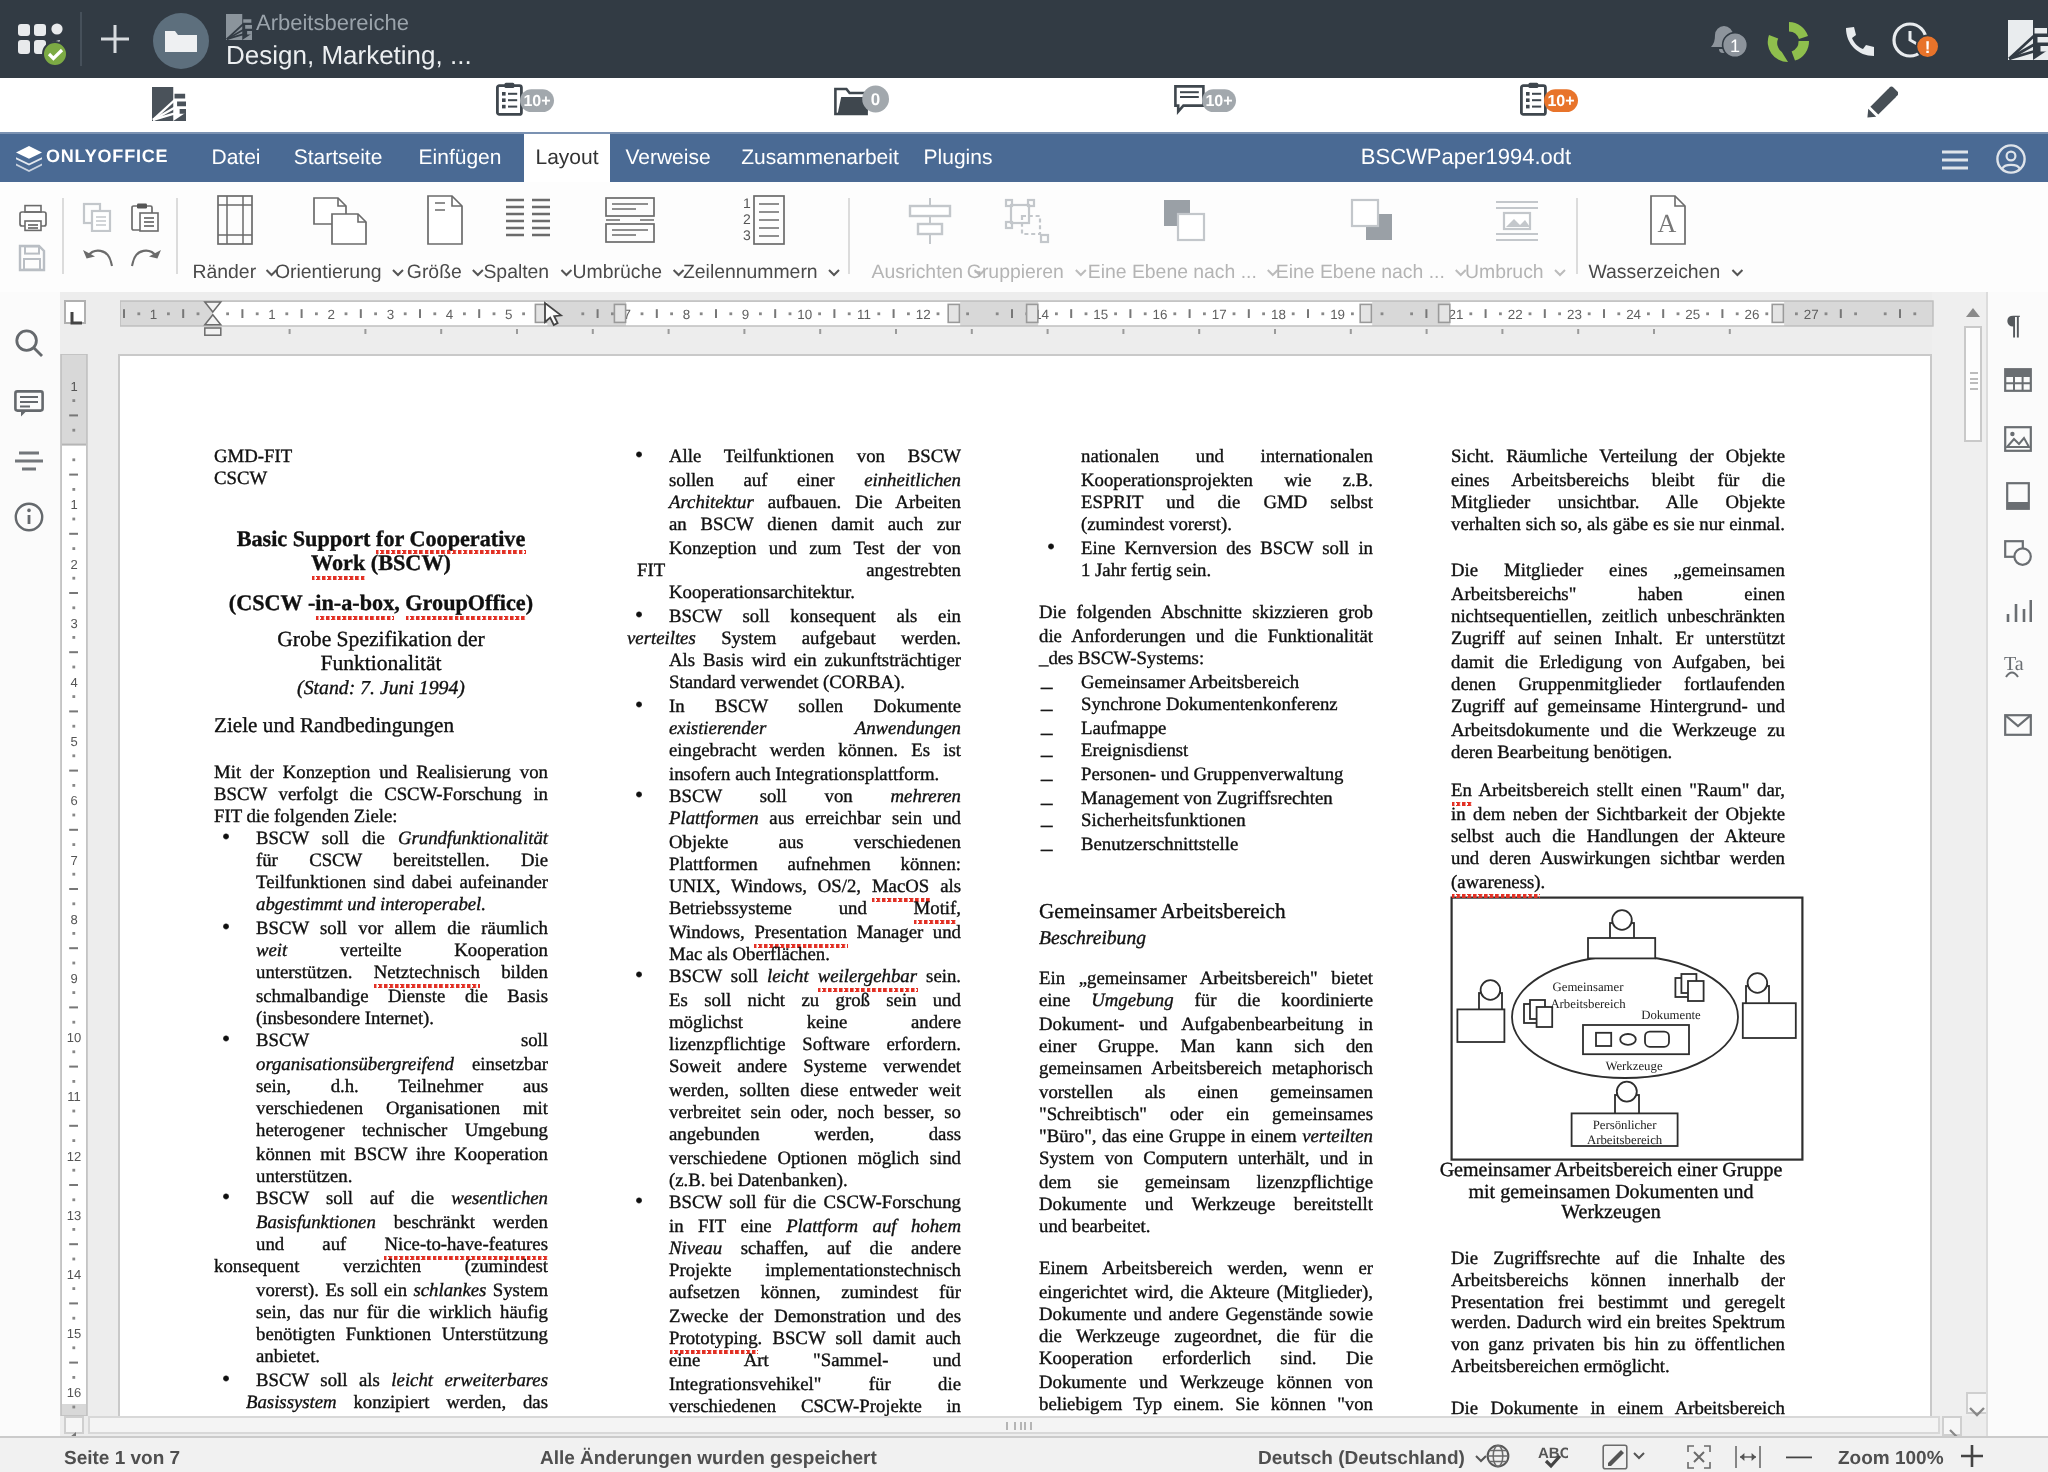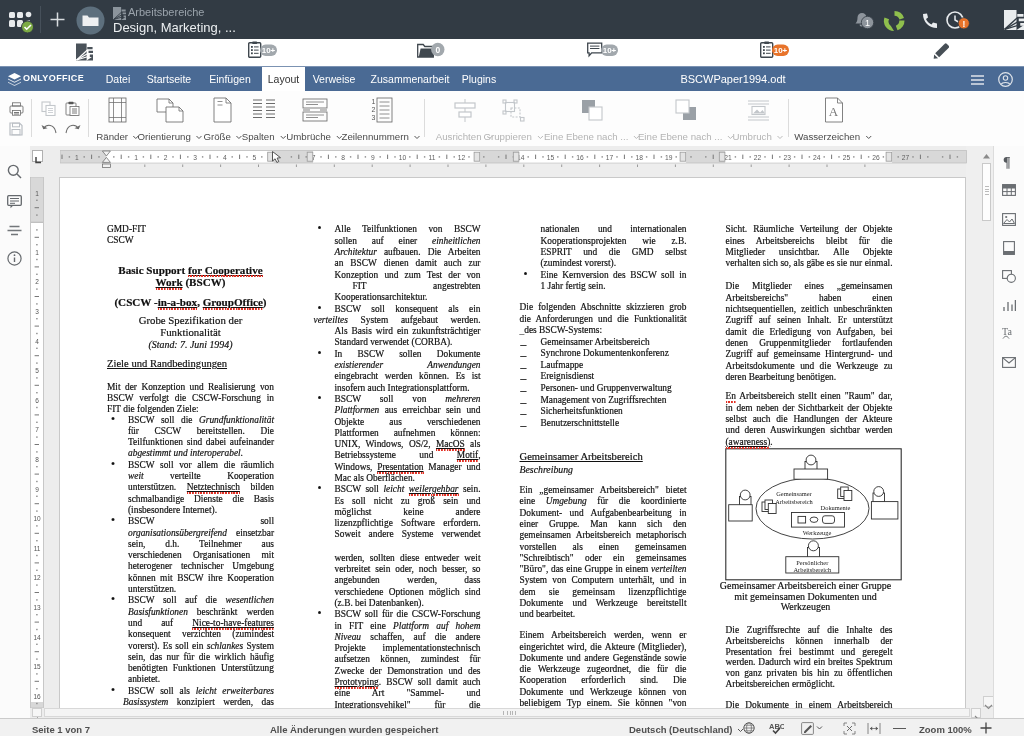--- a/index.html
+++ b/index.html
@@ -27,21 +27,21 @@
   
   #rulerzone{position:absolute;left:0;top:146px;width:1024px;height:22px;background:#ededed;}
   
   #docarea{position:absolute;left:0;top:146px;width:1024px;height:562px;background:#ededed;}
   #leftstrip{position:absolute;left:0;top:146px;width:30px;height:572px;background:#fbfbfb;}
   #rightstrip{position:absolute;left:993px;top:146px;width:31px;height:572px;background:#fbfbfb;
               border-left:1px solid #dcdcdc;box-sizing:border-box;}
   #page{position:absolute;left:59px;top:177px;width:907px;height:531px;background:#ffffff;
         border:1px solid #c9c9c9;border-bottom:none;box-sizing:border-box;overflow:hidden;}
   em{font-style:italic;}
-  .lk{text-decoration:underline;text-decoration-thickness:0.8px;text-underline-offset:1px;}
+  .lk{text-decoration-thickness:0.8px;text-underline-offset:1px;}
   .sp{position:relative;}
   .sp::after{content:"";position:absolute;left:0;right:0;top:1.06em;height:2px;
       background-image:repeating-linear-gradient(110deg,#e23024 0 0.9px,rgba(255,255,255,0) 1.7px 2.6px),
       repeating-linear-gradient(70deg,#e23024 0 0.9px,rgba(255,255,255,0) 1.7px 2.6px);}
 
   .lnblk{position:absolute;font-family:"Liberation Serif",serif;color:#101010;-webkit-text-stroke:0.18px #101010;}
   .lnblk.bold{font-weight:bold;}
   .ln{position:relative;text-align:justify;text-align-last:justify;white-space:normal;}
   .ln.lnl{text-align-last:left;}
   .ln.lnc{text-align:center;text-align-last:center;}
@@ -676,35 +676,35 @@
       <div class="ln" style="margin-left:21px;"><i class="bu">•</i>BSCW soll</div>
       <div class="ln" style="margin-left:21px;"><em>organisationsübergreifend</em> einsetzbar</div>
       <div class="ln" style="margin-left:21px;">sein, d.h. Teilnehmer aus</div>
       <div class="ln" style="margin-left:21px;">verschiedenen Organisationen mit</div>
       <div class="ln" style="margin-left:21px;">heterogener technischer Umgebung</div>
       <div class="ln" style="margin-left:21px;">können mit BSCW ihre Kooperation</div>
       <div class="ln lnl" style="margin-left:21px;">unterstützen.</div>
       <div class="ln" style="margin-left:21px;"><i class="bu">•</i>BSCW soll auf die <em>wesentlichen</em></div>
       <div class="ln" style="margin-left:21px;"><em>Basisfunktionen</em> beschränkt werden</div>
       <div class="ln" style="margin-left:21px;">und auf <span class="lk"><span class="sp">Nice-to-have-features</span></span></div>
-      <div class="ln" style="margin-left:21px;">konsequent verzichten (zumindest</div>
+      <div class="ln" style="">konsequent verzichten (zumindest</div>
       <div class="ln" style="margin-left:21px;">vorerst). Es soll ein <em>schlankes</em> System</div>
       <div class="ln" style="margin-left:21px;">sein, das nur für die wirklich häufig</div>
       <div class="ln" style="margin-left:21px;">benötigten Funktionen Unterstützung</div>
       <div class="ln lnl" style="margin-left:21px;">anbietet.</div>
       <div class="ln" style="margin-left:21px;"><i class="bu">•</i>BSCW soll als <em>leicht erweiterbares</em></div>
       <div class="ln" style="margin-left:16px;"><em>Basissystem</em> konzipiert werden, das</div>
       </div>
     <div class="lnblk" style="left:253.5px;top:46.47px;width:167px;font-size:9.4px;line-height:11.3px">
       <div class="ln" style="margin-left:21px;"><i class="bu">•</i>Alle Teilfunktionen von BSCW</div>
       <div class="ln" style="margin-left:21px;">sollen auf einer <em>einheitlichen</em></div>
       <div class="ln" style="margin-left:21px;"><em>Architektur</em> aufbauen. Die Arbeiten</div>
       <div class="ln" style="margin-left:21px;">an BSCW dienen damit auch zur</div>
       <div class="ln" style="margin-left:21px;">Konzeption und zum Test der von</div>
-      <div class="ln" style="margin-left:39px;">FIT angestrebten</div>
+      <div class="ln" style="margin-left:5px;">FIT angestrebten</div>
       <div class="ln lnl" style="margin-left:21px;">Kooperationsarchitektur.</div>
       <div class="ln" style="margin-left:21px;"><i class="bu">•</i>BSCW soll konsequent als ein</div>
       <div class="ln" style=""><em>verteiltes</em> System aufgebaut werden.</div>
       <div class="ln" style="margin-left:21px;">Als Basis wird ein zukunftsträchtiger</div>
       <div class="ln lnl" style="margin-left:21px;">Standard verwendet (CORBA).</div>
       <div class="ln" style="margin-left:21px;"><i class="bu">•</i>In BSCW sollen Dokumente</div>
       <div class="ln" style="margin-left:21px;"><em>existierender Anwendungen</em></div>
       <div class="ln" style="margin-left:21px;">eingebracht werden können. Es ist</div>
       <div class="ln lnl" style="margin-left:21px;">insofern auch Integrationsplattform.</div>
       <div class="ln" style="margin-left:21px;"><i class="bu">•</i>BSCW soll von <em>mehreren</em></div>
@@ -713,21 +713,21 @@
       <div class="ln" style="margin-left:21px;">Plattformen aufnehmen können:</div>
       <div class="ln" style="margin-left:21px;">UNIX, Windows, OS/2, <span class="lk"><span class="sp">MacOS</span></span> als</div>
       <div class="ln" style="margin-left:21px;">Betriebssysteme und <span class="lk"><span class="sp">Motif</span></span>,</div>
       <div class="ln" style="margin-left:21px;">Windows, <span class="lk"><span class="sp">Presentation</span></span> Manager und</div>
       <div class="ln lnl" style="margin-left:21px;">Mac als Oberflächen.</div>
       <div class="ln" style="margin-left:21px;"><i class="bu">•</i>BSCW soll <em>leicht</em> <em><span class="lk"><span class="sp">weilergehbar</span></span></em> sein.</div>
       <div class="ln" style="margin-left:21px;">Es soll nicht zu groß sein und</div>
       <div class="ln" style="margin-left:21px;">möglichst keine andere</div>
       <div class="ln" style="margin-left:21px;">lizenzpflichtige Software erfordern.</div>
       <div class="ln" style="margin-left:21px;">Soweit andere Systeme verwendet</div>
-      <div class="ln" style="margin-left:21px;margin-top:12px;">werden, sollten diese entweder weit</div>
+      <div class="ln" style="margin-left:21px;">werden, sollten diese entweder weit</div>
       <div class="ln" style="margin-left:21px;">verbreitet sein oder, noch besser, so</div>
       <div class="ln" style="margin-left:21px;">angebunden werden, dass</div>
       <div class="ln" style="margin-left:21px;">verschiedene Optionen möglich sind</div>
       <div class="ln lnl" style="margin-left:21px;">(z.B. bei Datenbanken).</div>
       <div class="ln" style="margin-left:21px;"><i class="bu">•</i>BSCW soll für die CSCW-Forschung</div>
       <div class="ln" style="margin-left:21px;">in FIT eine <em>Plattform auf hohem</em></div>
       <div class="ln" style="margin-left:21px;"><em>Niveau</em> schaffen, auf die andere</div>
       <div class="ln" style="margin-left:21px;">Projekte implementationstechnisch</div>
       <div class="ln" style="margin-left:21px;">aufsetzen können, zumindest für</div>
       <div class="ln" style="margin-left:21px;">Zwecke der Demonstration und des</div>

